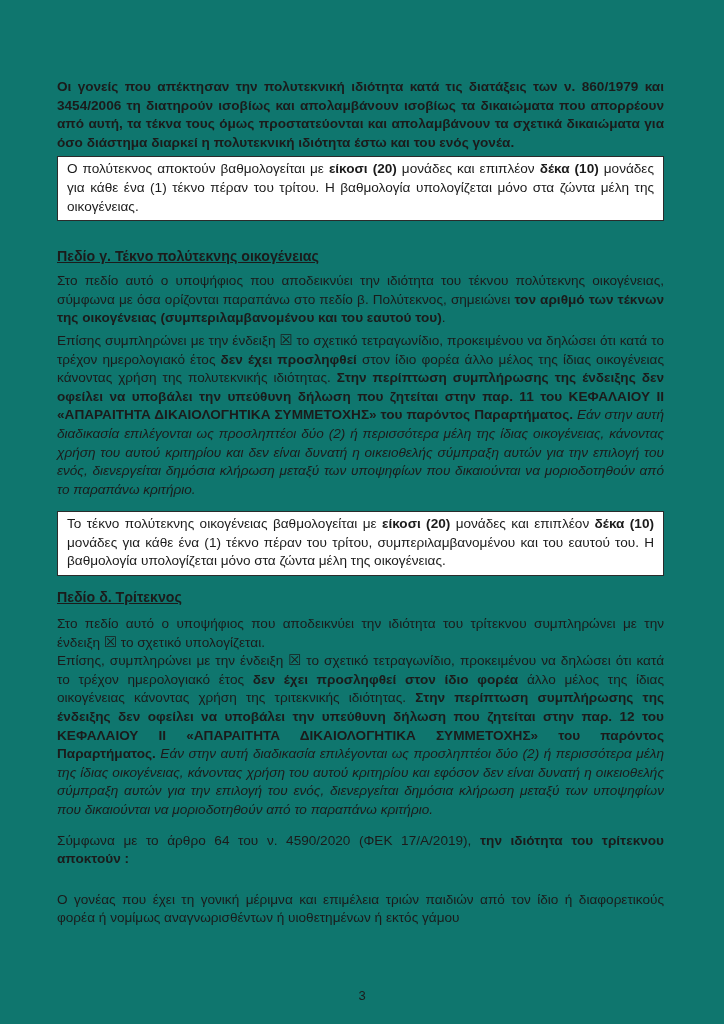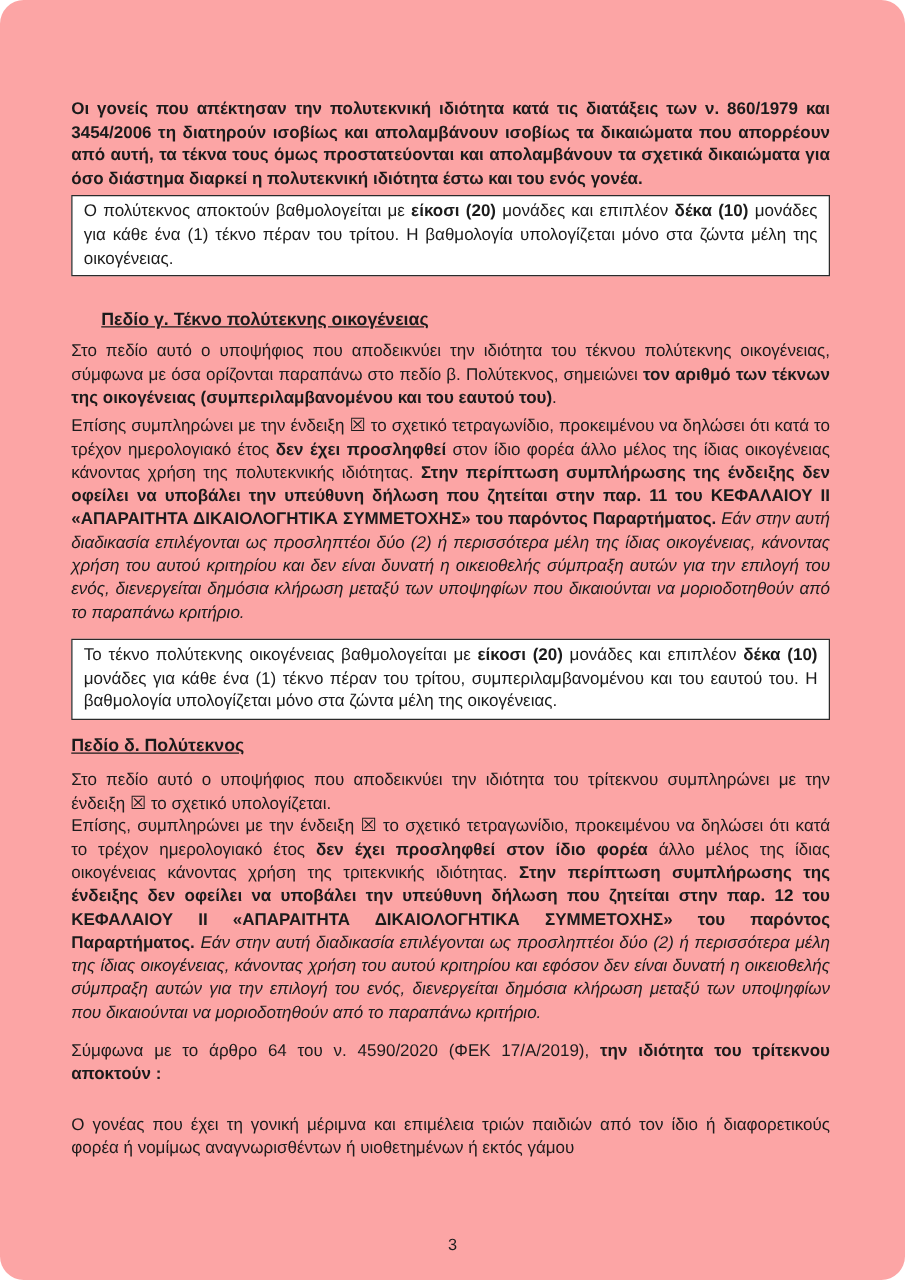--- a/index.html
+++ b/index.html
@@ -4,25 +4,24 @@
 <style>
   html, body {
     margin: 0;
     padding: 0;
     background: #ffffff;
   }
   .page {
     position: relative;
     width: 724px;
     height: 1024px;
-    background: #fca5a5;
+    background: #0f766e;
     font-family: "Liberation Sans", sans-serif;
     color: #1b1b1b;
     overflow: hidden;
-    border-radius: 19px;
   }
   .content {
     position: absolute;
     left: 57px;
     top: 78px;
     width: 607px;
   }
   .para {
     margin: 0;
     font-size: 13.6px;
@@ -47,21 +46,21 @@
   }
   .box-1 { margin-top: 4px; }
   .section-heading {
     margin: 0;
     font-size: 14.2px;
     line-height: 19px;
     font-weight: 700;
     text-decoration: underline;
     color: #1b1b1b;
   }
-  .heading-c { margin-top: 26px; margin-left: 24px; }
+  .heading-c { margin-top: 26px; }
   .pc1 { margin-top: 6px; }
   .pc2 { margin-top: 4px; }
   .box-2 { margin-top: 12px; }
   .heading-d { margin-top: 12px; }
   .pd1 { margin-top: 8px; }
   .pd2 { margin-top: 0; }
   .pd3 { margin-top: 12px; }
   .pd4 { margin-top: 22px; }
   .page-number {
     position: absolute;
@@ -89,21 +88,21 @@
     <h2 class="section-heading heading-c">Πεδίο γ. Τέκνο πολύτεκνης οικογένειας</h2>
 
     <p class="para pc1"><span class="run normal">Στο πεδίο αυτό ο υποψήφιος που αποδεικνύει την ιδιότητα του τέκνου πολύτεκνης οικογένειας, σύμφωνα με όσα ορίζονται παραπάνω στο πεδίο β. Πολύτεκνος, σημειώνει </span><span class="run bold">τον αριθμό των τέκνων της οικογένειας (συμπεριλαμβανομένου και του εαυτού του)</span><span class="run normal">.</span></p>
 
     <p class="para pc2"><span class="run normal">Επίσης συμπληρώνει με την ένδειξη </span><span class="run checkbox">☒</span><span class="run normal"> το σχετικό τετραγωνίδιο, προκειμένου να δηλώσει ότι κατά το τρέχον ημερολογιακό έτος </span><span class="run bold">δεν έχει προσληφθεί</span><span class="run normal"> στον ίδιο φορέα άλλο μέλος της ίδιας οικογένειας κάνοντας χρήση της πολυτεκνικής ιδιότητας. </span><span class="run bold">Στην περίπτωση συμπλήρωσης της ένδειξης δεν οφείλει να υποβάλει την υπεύθυνη δήλωση που ζητείται στην παρ. 11 του ΚΕΦΑΛΑΙΟΥ ΙΙ «ΑΠΑΡΑΙΤΗΤΑ ΔΙΚΑΙΟΛΟΓΗΤΙΚΑ ΣΥΜΜΕΤΟΧΗΣ» του παρόντος Παραρτήματος. </span><span class="run italic">Εάν στην αυτή διαδικασία επιλέγονται ως προσληπτέοι δύο (2) ή περισσότερα μέλη της ίδιας οικογένειας, κάνοντας χρήση του αυτού κριτηρίου και δεν είναι δυνατή η οικειοθελής σύμπραξη αυτών για την επιλογή του ενός, διενεργείται δημόσια κλήρωση μεταξύ των υποψηφίων που δικαιούνται να μοριοδοτηθούν από το παραπάνω κριτήριο.</span></p>
 
     <div class="score-box box-2">
       <p class="para"><span class="run normal">Το τέκνο πολύτεκνης οικογένειας βαθμολογείται με </span><span class="run bold">είκοσι (20)</span><span class="run normal"> μονάδες και επιπλέον </span><span class="run bold">δέκα (10)</span><span class="run normal"> μονάδες για κάθε ένα (1) τέκνο πέραν του τρίτου, συμπεριλαμβανομένου και του εαυτού του. Η βαθμολογία υπολογίζεται μόνο στα ζώντα μέλη της οικογένειας.</span></p>
     </div>
 
-    <h2 class="section-heading heading-d">Πεδίο δ. Πολύτεκνος</h2>
+    <h2 class="section-heading heading-d">Πεδίο δ. Τρίτεκνος</h2>
 
     <p class="para pd1"><span class="run normal">Στο πεδίο αυτό ο υποψήφιος που αποδεικνύει την ιδιότητα του τρίτεκνου συμπληρώνει με την ένδειξη </span><span class="run checkbox">☒</span><span class="run normal"> το σχετικό υπολογίζεται.</span></p>
 
     <p class="para pd2"><span class="run normal">Επίσης, συμπληρώνει με την ένδειξη </span><span class="run checkbox">☒</span><span class="run normal"> το σχετικό τετραγωνίδιο, προκειμένου να δηλώσει ότι κατά το τρέχον ημερολογιακό έτος </span><span class="run bold">δεν έχει προσληφθεί στον ίδιο φορέα</span><span class="run normal"> άλλο μέλος της ίδιας οικογένειας κάνοντας χρήση της τριτεκνικής ιδιότητας. </span><span class="run bold">Στην περίπτωση συμπλήρωσης της ένδειξης δεν οφείλει να υποβάλει την υπεύθυνη δήλωση που ζητείται στην παρ. 12 του ΚΕΦΑΛΑΙΟΥ ΙΙ «ΑΠΑΡΑΙΤΗΤΑ ΔΙΚΑΙΟΛΟΓΗΤΙΚΑ ΣΥΜΜΕΤΟΧΗΣ» του παρόντος Παραρτήματος. </span><span class="run italic">Εάν στην αυτή διαδικασία επιλέγονται ως προσληπτέοι δύο (2) ή περισσότερα μέλη της ίδιας οικογένειας, κάνοντας χρήση του αυτού κριτηρίου και εφόσον δεν είναι δυνατή η οικειοθελής σύμπραξη αυτών για την επιλογή του ενός, διενεργείται δημόσια κλήρωση μεταξύ των υποψηφίων που δικαιούνται να μοριοδοτηθούν από το παραπάνω κριτήριο.</span></p>
 
     <p class="para pd3"><span class="run normal">Σύμφωνα με το άρθρο 64 του ν. 4590/2020 (ΦΕΚ 17/Α/2019), </span><span class="run bold">την ιδιότητα του τρίτεκνου αποκτούν :</span></p>
 
     <p class="para pd4"><span class="run normal">Ο γονέας που έχει τη γονική μέριμνα και επιμέλεια τριών παιδιών από τον ίδιο ή διαφορετικούς φορέα ή νομίμως αναγνωρισθέντων ή υιοθετημένων ή εκτός γάμου</span></p>
 
   </div>

